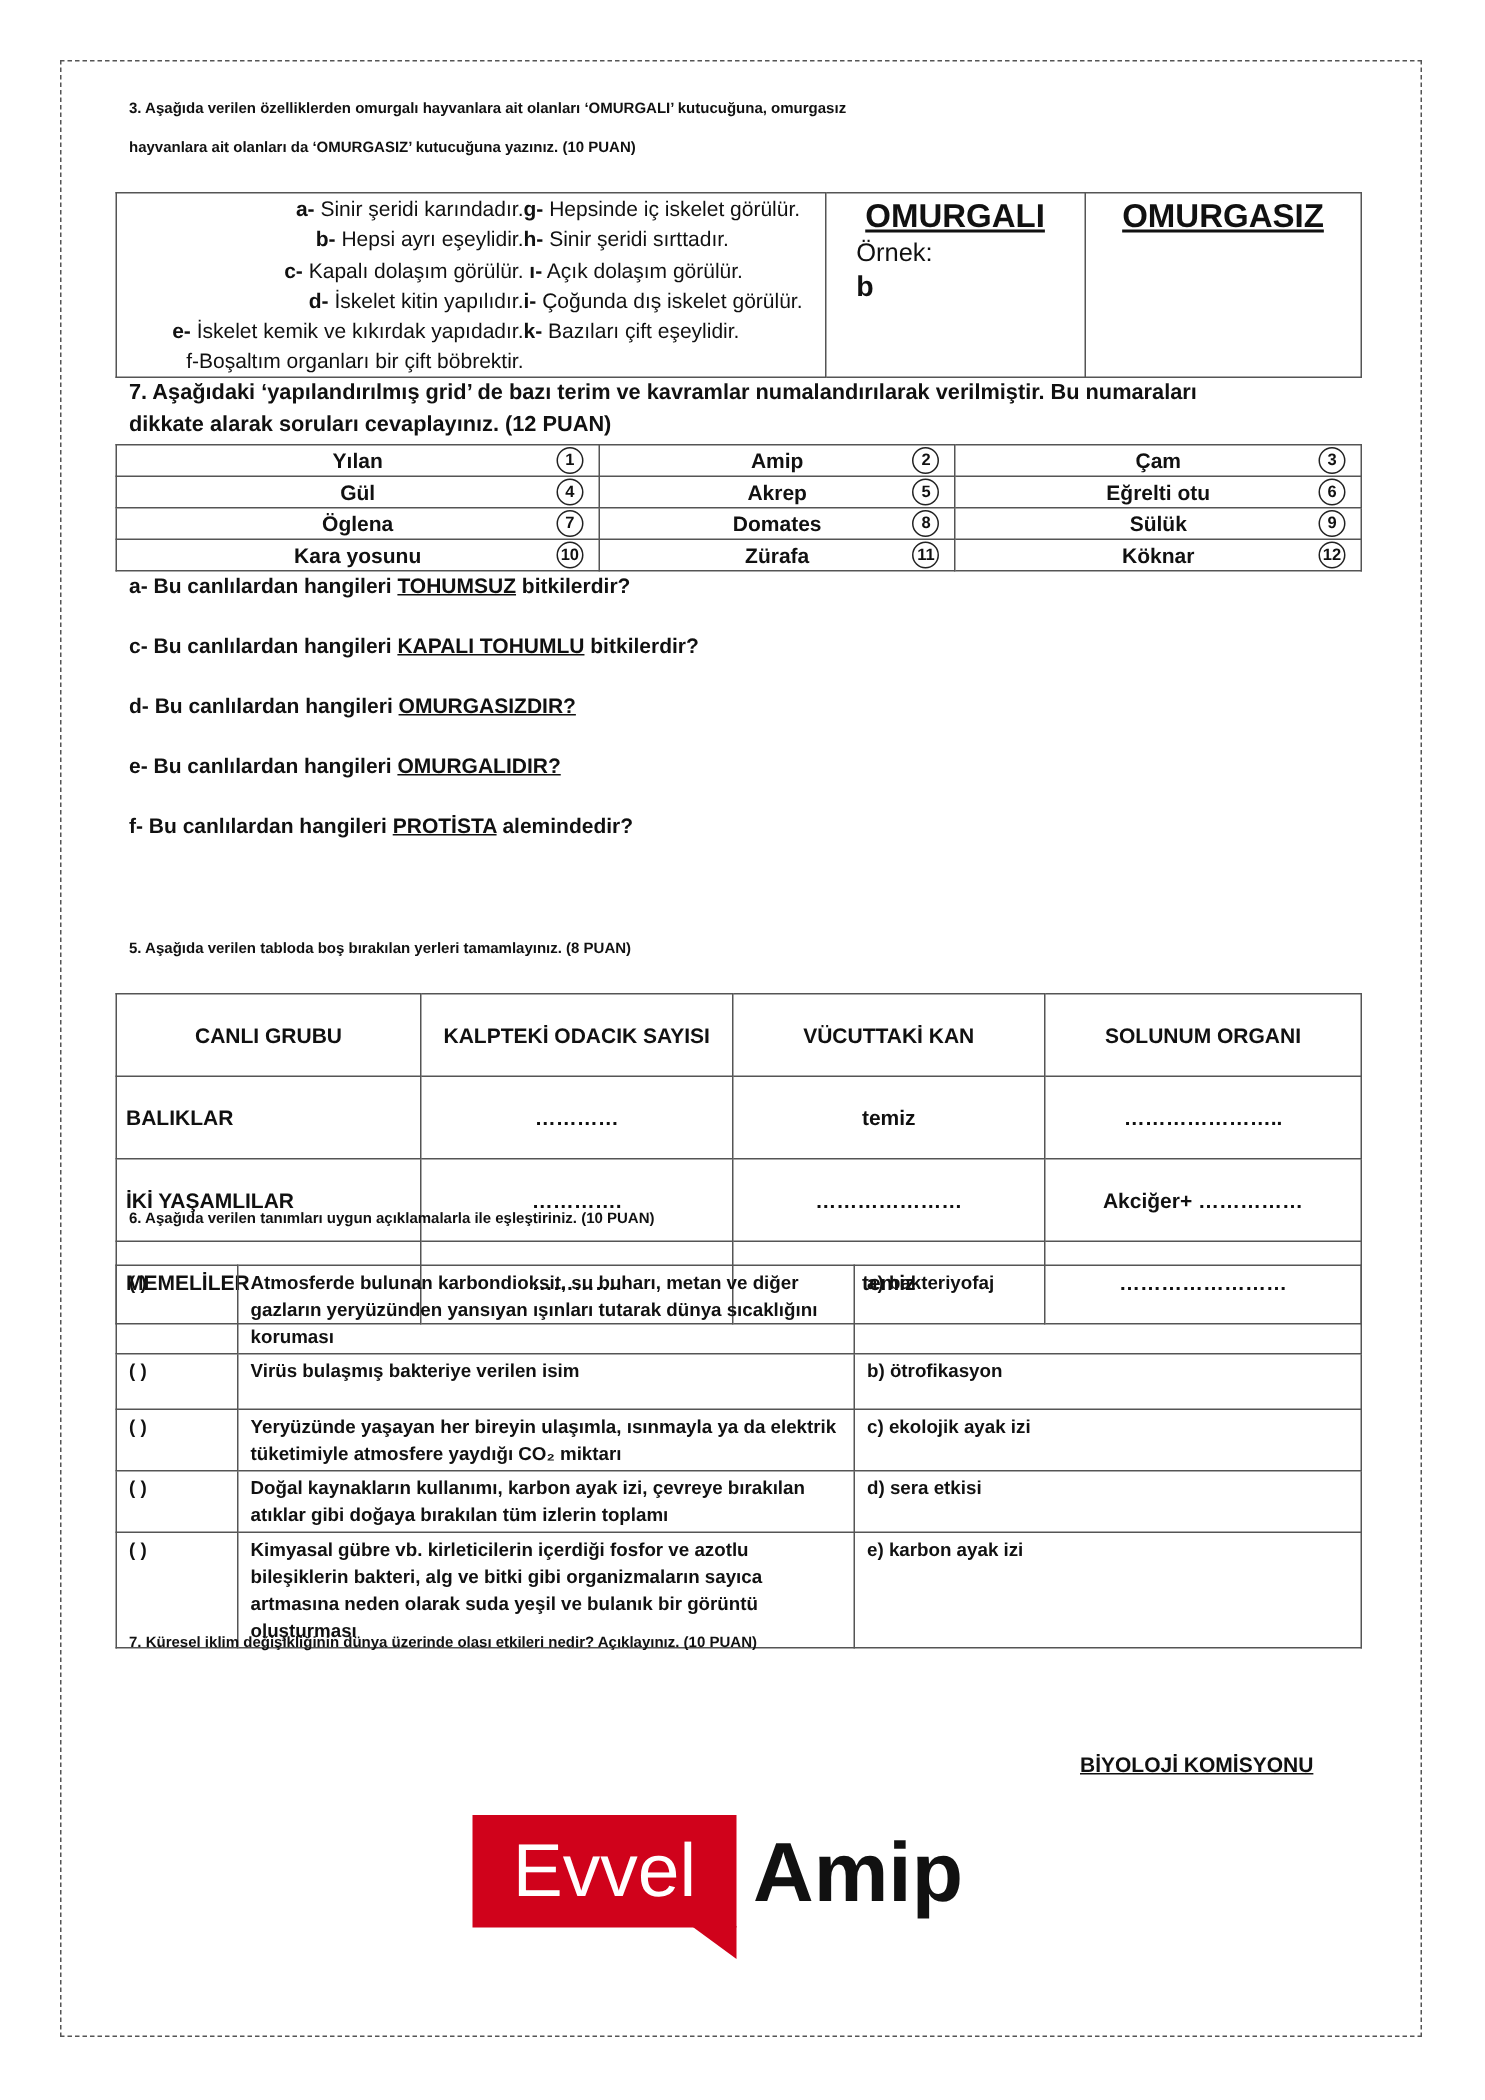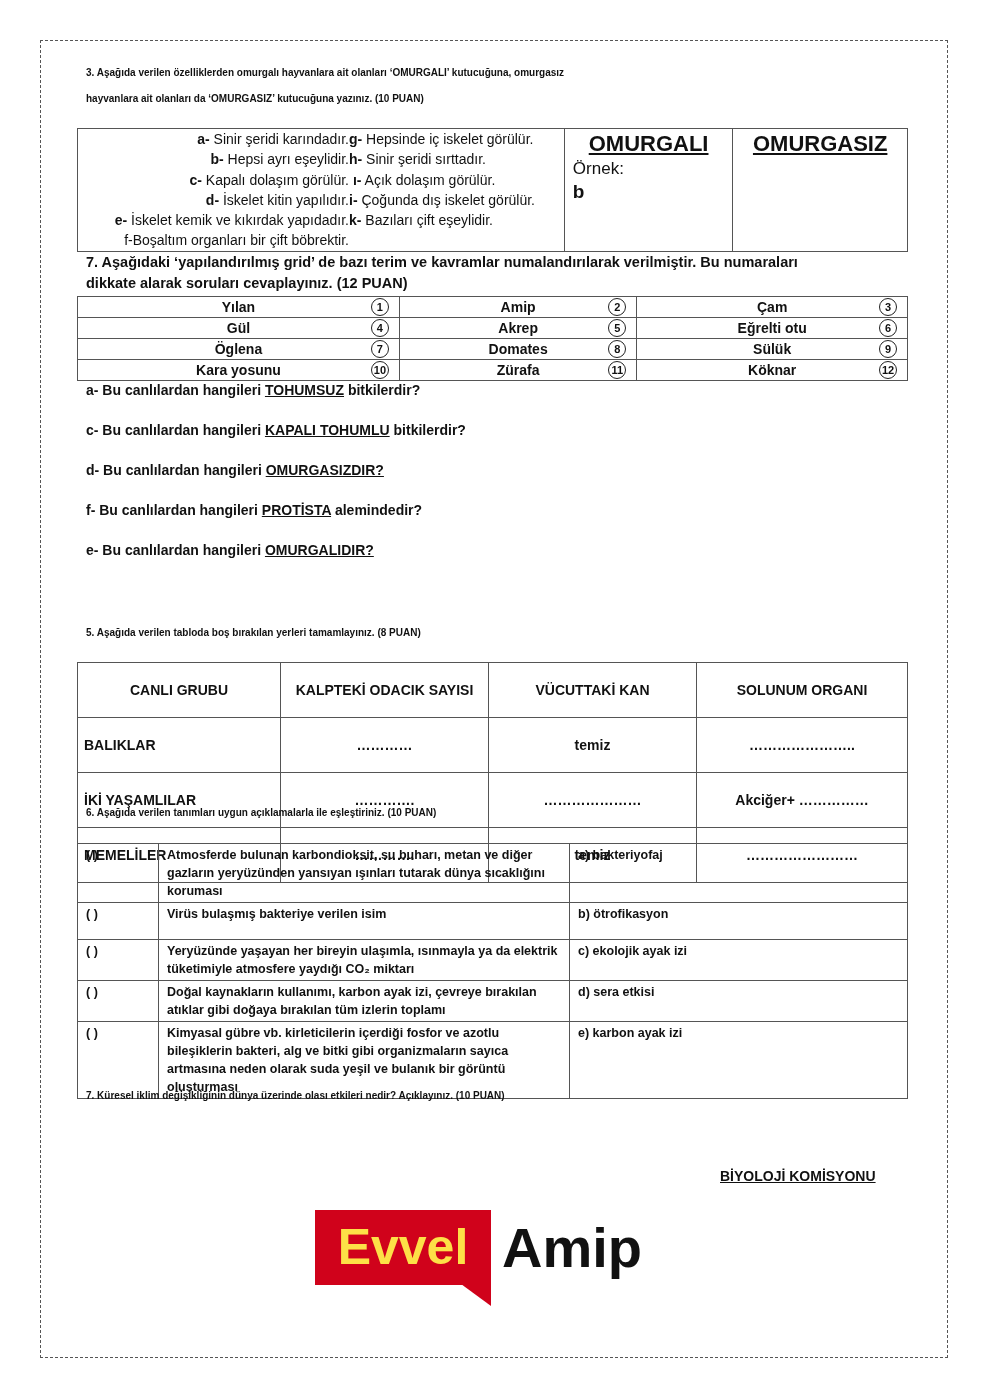--- a/index.html
+++ b/index.html
@@ -11,21 +11,21 @@
   table { border-collapse:collapse; }
   td, th { border:1px solid #555; }
   
   .q3-table { position:absolute; left:77px; top:128px; width:831px; height:122px; }
   .q3-table td { vertical-align:top; }
   .q3-left { width:490px; padding:0 6px; font-size:14px; line-height:20.3px;text-align:right; }
   .q3-left .row { display:flex; }
   .q3-left .c1 { width:265px; white-space:nowrap; }
   .q3-left .c2 { white-space:nowrap; }
   .q3-left b { font-weight:bold; }
-  .q3-box { width:174px; padding:0 8px; }
+  .q3-box { width:174px; padding:0 20px; }
   .q3-head { font-weight:bold; font-size:22px; text-decoration:underline; text-align:center; margin-top:2px; }
   .q3-ornek { font-size:17px; margin-top:2px; }
   .q3-b { font-weight:bold; font-size:19px; margin-top:2px; }
   
   .q4-table { position:absolute; left:77px; top:296px; width:831px; }
   .q4-table td { height:20px; font-weight:bold; font-size:14px; padding:0 6px; position:relative; }
   .q4-name { text-align:center; padding-right:24px; }
   .num-circle { position:absolute; right:10px; top:1px; width:16px; height:16px; border:1px solid #222; border-radius:50%; font-size:11px; line-height:16px; text-align:center; font-weight:bold; }
   .q4-questions { position:absolute; left:86px; top:380px; font-weight:bold; font-size:14px; }
   .q4-q { height:40px; line-height:20px; }
@@ -35,21 +35,21 @@
   .q5-table td { height:22px; font-weight:bold; font-size:14px; padding:16px 6px; text-align:center; }
   .q5-table td.first { text-align:left; }
   
   .q6-table { position:absolute; left:77px; top:843px; width:831px; }
   .q6-table td { vertical-align:top; font-weight:bold; font-size:12.5px; line-height:18px; padding:2px 8px; }
   .q6-paren { width:64px; font-size:14px; }
   .q6-def { width:394px; }
   .q6-ans { }
   .footer-sig { position:absolute; left:720px; top:1168px; font-weight:bold; font-size:14px; text-decoration:underline; }
   .logo { position:absolute; left:315px; top:1210px; }
-  .logo-red { position:absolute; left:0; top:0; width:176px; height:75px; background:#d0021b; color:#fde047; font-size:50px; font-weight:bold; line-height:75px; text-align:center; }
+  .logo-red { position:absolute; left:0; top:0; width:176px; height:75px; background:#d0021b; color:#ffffff; font-size:50px; font-weight:normal; line-height:75px; text-align:center; }
   .logo-tail { position:absolute; left:146px; top:74px; width:0; height:0; border-left:30px solid transparent; border-top:22px solid #d0021b; }
   .logo-black { position:absolute; left:187px; top:0; font-size:56px; line-height:75px; font-weight:bold; color:#111; }
 </style>
 </head>
 <body>
 
 <div class="page-border"></div>
 
 <div class="abs q-title" style="left:86px;top:60px;">
   <div>3. Aşağıda verilen özelliklerden omurgalı hayvanlara ait olanları ‘OMURGALI’ kutucuğuna, omurgasız</div>
@@ -123,22 +123,22 @@
     <td class="q4-name"><span>Zürafa</span><span class="num-circle">11</span></td>
     <td class="q4-name"><span>Köknar</span><span class="num-circle">12</span></td>
   </tr>
 </tbody>
   </table>
 
 <div class="q4-questions">
   <div class="q4-q"><span>a- Bu canlılardan hangileri </span><u>TOHUMSUZ</u><span> bitkilerdir?</span></div>
   <div class="q4-q"><span>c- Bu canlılardan hangileri </span><u>KAPALI TOHUMLU</u><span> bitkilerdir?</span></div>
   <div class="q4-q"><span>d- Bu canlılardan hangileri </span><u>OMURGASIZDIR?</u><span></span></div>
+  <div class="q4-q"><span>e-  Bu canlılardan hangileri </span><u>OMURGALIDIR?</u><span></span></div>
   <div class="q4-q"><span>f- Bu canlılardan hangileri </span><u>PROTİSTA</u><span> alemindedir?</span></div>
-  <div class="q4-q"><span>e-  Bu canlılardan hangileri </span><u>OMURGALIDIR?</u><span></span></div>
 </div>
 
 <div class="abs q-title" style="left:86px;top:620px;">5. Aşağıda verilen tabloda boş bırakılan yerleri tamamlayınız. (8 PUAN)</div>
 
 <table class="q5-table">
   <tbody>
       <tr>
     <td style="width:190px">CANLI GRUBU</td>
     <td style="width:195px">KALPTEKİ ODACIK SAYISI</td>
     <td style="width:195px">VÜCUTTAKİ KAN</td>

